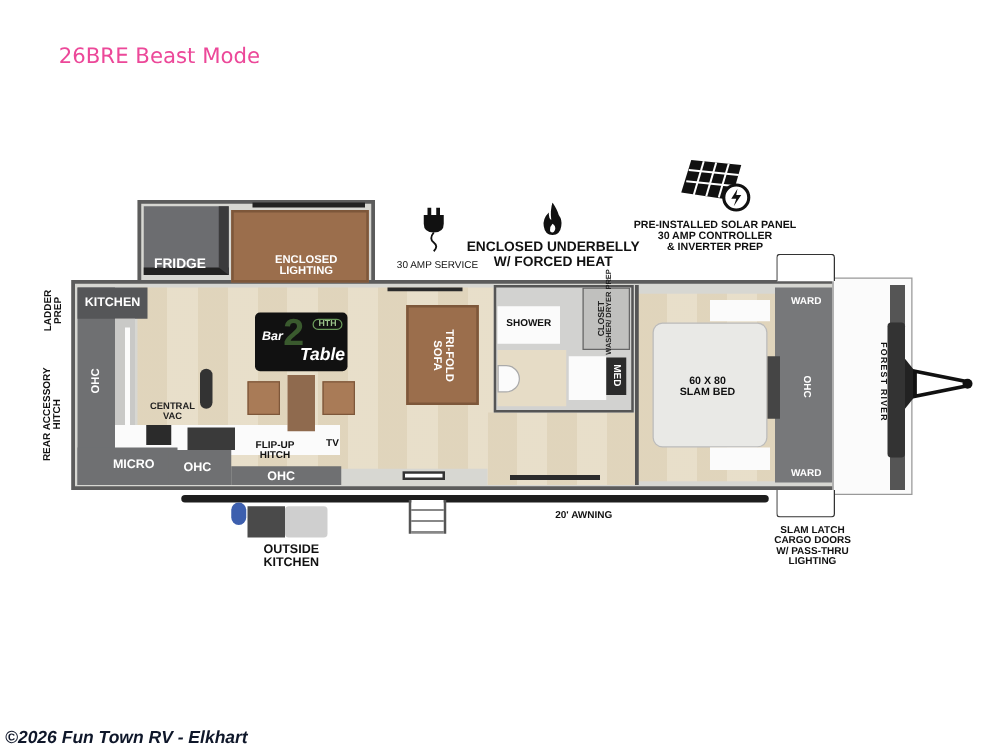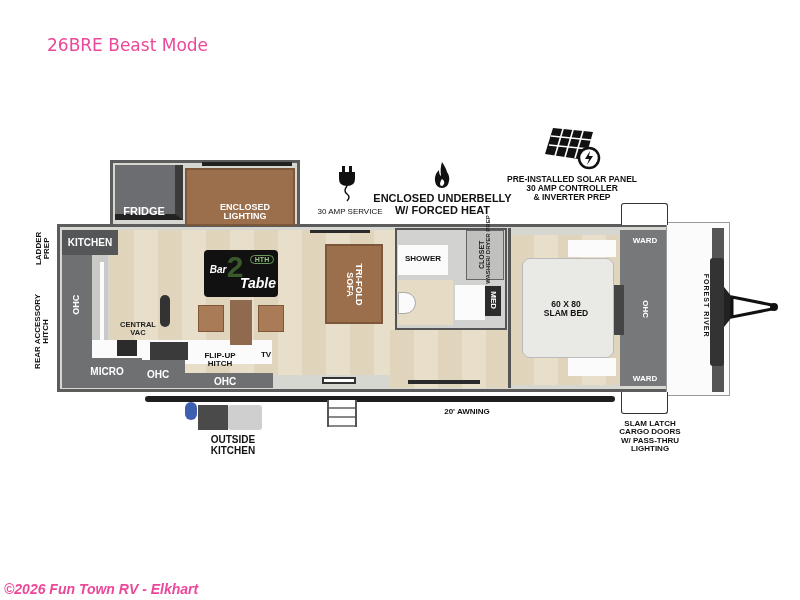--- a/index.html
+++ b/index.html
@@ -5,21 +5,21 @@
   * { box-sizing: border-box; margin: 0; padding: 0; }
   html, body { width: 800px; height: 600px; background: #ffffff; overflow: hidden; }
   body { position: relative; font-family: "DejaVu Sans", sans-serif; }
   .abs { position: absolute; }
   .title { left: 47px; top: 35px; font-size: 17px; color: #ec4899; font-family: "DejaVu Sans", sans-serif; }
   .lbl { position: absolute; font-family: "Liberation Sans", sans-serif; font-weight: bold; text-align: center; line-height: 1.05; color: #111; }
   .lbl.w { color: #ffffff; }
   .lbl.c { color: #222; }
   .vert-cw { transform: rotate(90deg); transform-origin: center; white-space: nowrap; }
   .vert-ccw { transform: rotate(-90deg); transform-origin: center; white-space: nowrap; }
-  .footer { left: 4px; top: 581px; font-family: "Liberation Sans", sans-serif; font-weight: bold; font-style: italic; font-size: 14px; color: #ec4899; }
+  .footer { left: 4px; top: 581px; font-family: "Liberation Sans", sans-serif; font-weight: bold; font-style: italic; font-size: 14px; color: #0f172a; }
 
   
   .shell { background: #d7d7d2; border: 3px solid #5c5c5c; }
   .floor { background: #e6dcc6; background-image: repeating-linear-gradient(90deg, rgba(190,170,130,0.15) 0 24px, rgba(255,255,255,0.08) 24px 48px); }
   .cab { background: #6f7072; }
   .cab-dark { background: #555658; }
   .cab-black { background: #2b2b2b; }
   .sofa { background: #9b6e4c; border: 2px solid #7d573a; }
   .sofa-inner { background: #a97b57; }
   .white { background: #fbfbfb; }

